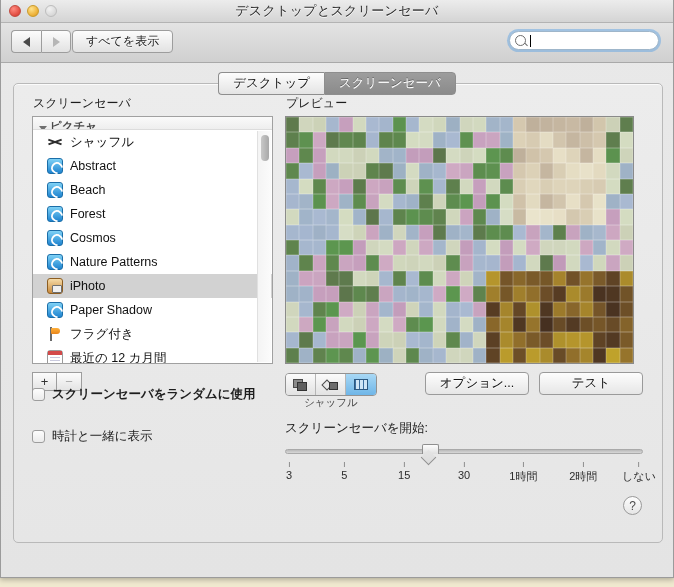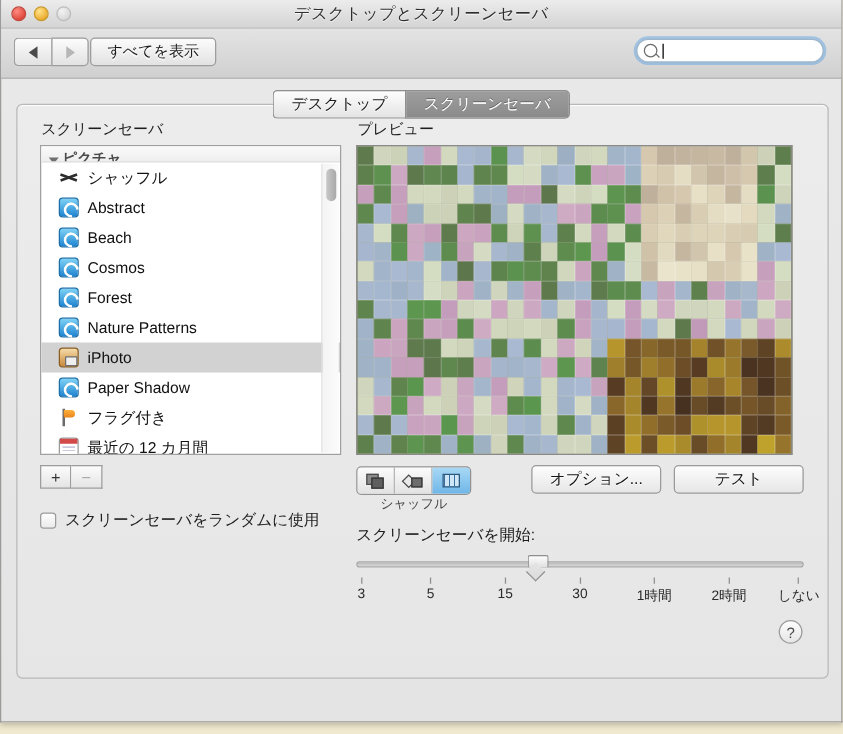--- a/index.html
+++ b/index.html
@@ -302,25 +302,25 @@
       <div class="row">
         <span class="ico ss"></span>
         <span>Abstract</span>
       </div>
       <div class="row">
         <span class="ico ss"></span>
         <span>Beach</span>
       </div>
       <div class="row">
         <span class="ico ss"></span>
-        <span>Cosmos</span>
+        <span>Forest</span>
       </div>
       <div class="row">
         <span class="ico ss"></span>
-        <span>Forest</span>
+        <span>Cosmos</span>
       </div>
       <div class="row">
         <span class="ico ss"></span>
         <span>Nature Patterns</span>
       </div>
       <div class="row sel">
         <span class="ico iphoto"></span>
         <span>iPhoto</span>
       </div>
       <div class="row">
@@ -339,23 +339,27 @@
       <div class="vscroll">
         <div class="vthumb"></div>
       </div>
     </div>
 
     <div class="pmgroup">
       <div class="pmbtn">+</div>
       <div class="pmbtn minus">−</div>
     </div>
 
-    <div class="cbrow" style="top:324px;">
+    <div class="cbrow" style="top:302px;font-weight:bold;">
       <span class="cbox"></span>
       <span>スクリーンセーバをランダムに使用</span>
+    </div>
+    <div class="cbrow" style="top:344px;">
+      <span class="cbox"></span>
+      <span>時計と一緒に表示</span>
     </div>
 
     <div class="previewbox">
       <div class="mosaic" id="mosaic">
           <i style="background: rgb(95, 122, 77); box-shadow: rgba(255, 255, 255, 0.35) 0px 0px 0px 0.4px inset;"></i>
           <i style="background: rgb(208, 214, 189); box-shadow: rgba(255, 255, 255, 0.35) 0px 0px 0px 0.4px inset;"></i>
           <i style="background: rgb(204, 210, 183); box-shadow: rgba(255, 255, 255, 0.35) 0px 0px 0px 0.4px inset;"></i>
           <i style="background: rgb(166, 183, 206); box-shadow: rgba(255, 255, 255, 0.35) 0px 0px 0px 0.4px inset;"></i>
           <i style="background: rgb(198, 159, 189); box-shadow: rgba(255, 255, 255, 0.35) 0px 0px 0px 0.4px inset;"></i>
           <i style="background: rgb(210, 217, 191); box-shadow: rgba(255, 255, 255, 0.35) 0px 0px 0px 0.4px inset;"></i>

